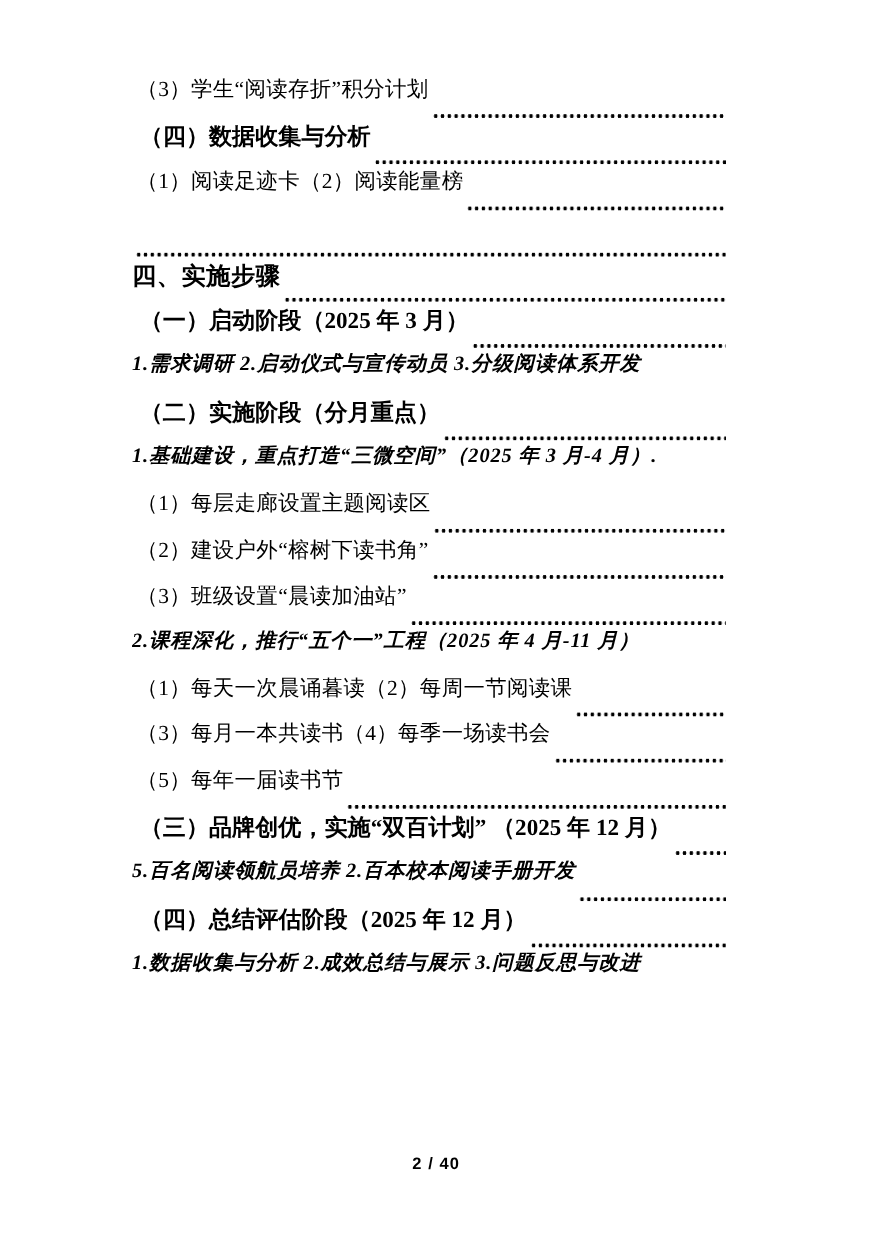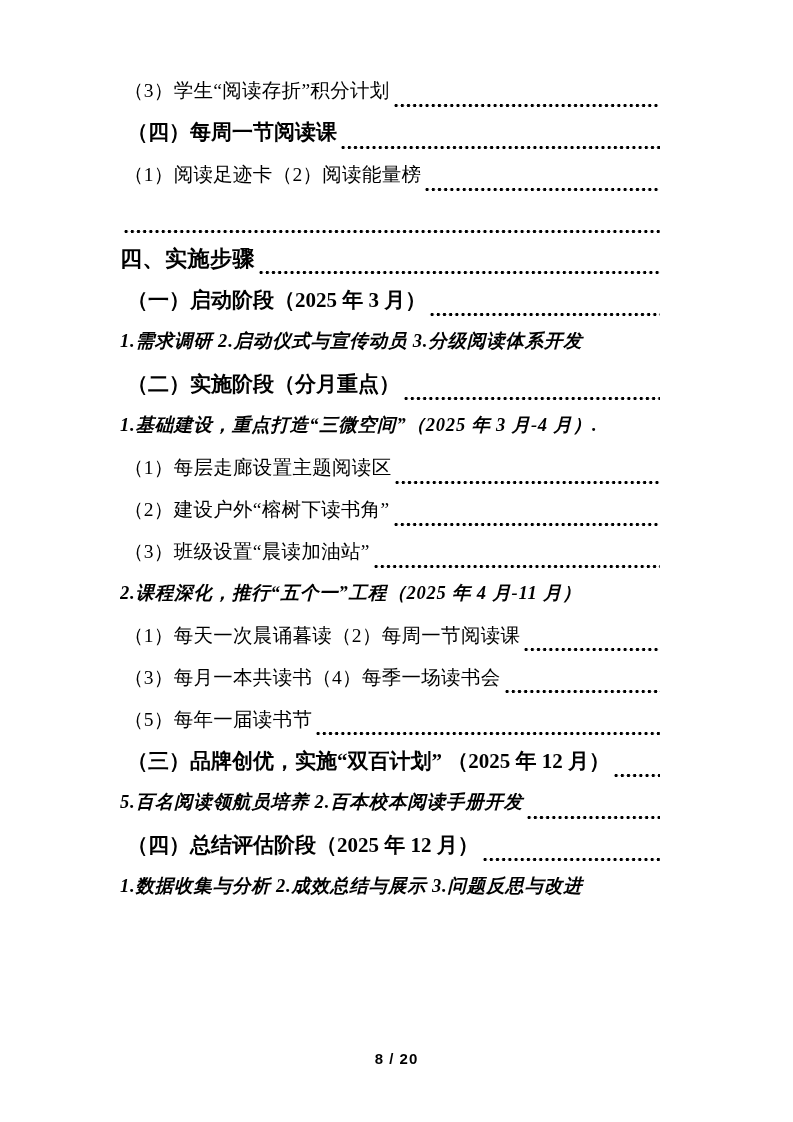--- a/index.html
+++ b/index.html
@@ -17,21 +17,21 @@
     color: #000;
   }
   .toc {
     position: absolute;
     left: 120px;
     top: 70px;
     width: 540px;
   }
   .row {
     display: flex;
-    align-items: center;
+    align-items: flex-start;
     height: 41.9px;
     overflow: hidden;
   }
   .row .t {
     white-space: nowrap;
     line-height: 1.18;
   }
   .leader {
     flex: 1 1 auto;
     min-width: 10px;
@@ -88,21 +88,21 @@
 </head>
 <body>
 
 <div class="page">
   <div class="toc">
       <div class="row lvl4">
     <span class="t">（3）学生“阅读存折”积分计划</span>
     <span class="leader"></span>
   </div>
       <div class="row lvl2">
-    <span class="t">（四）每周一节阅读课</span>
+    <span class="t">（四）数据收集与分析</span>
     <span class="leader"></span>
   </div>
       <div class="row lvl4">
     <span class="t">（1）阅读足迹卡（2）阅读能量榜</span>
     <span class="leader"></span>
   </div>
       <div class="row lvl3">
     <span class="leader"></span>
   </div>
       <div class="row lvl1">
@@ -163,14 +163,14 @@
   </div>
       <div class="row lvl2">
     <span class="t">（四）总结评估阶段（2025 年 12 月）</span>
     <span class="leader"></span>
   </div>
       <div class="row lvl3">
     <span class="t">1.数据收集与分析 2.成效总结与展示 3.问题反思与改进</span>
 
   </div>
     </div>
-  <div class="footer">8 / 20</div>
+  <div class="footer">2 / 40</div>
 </div>
 
 </body></html>

